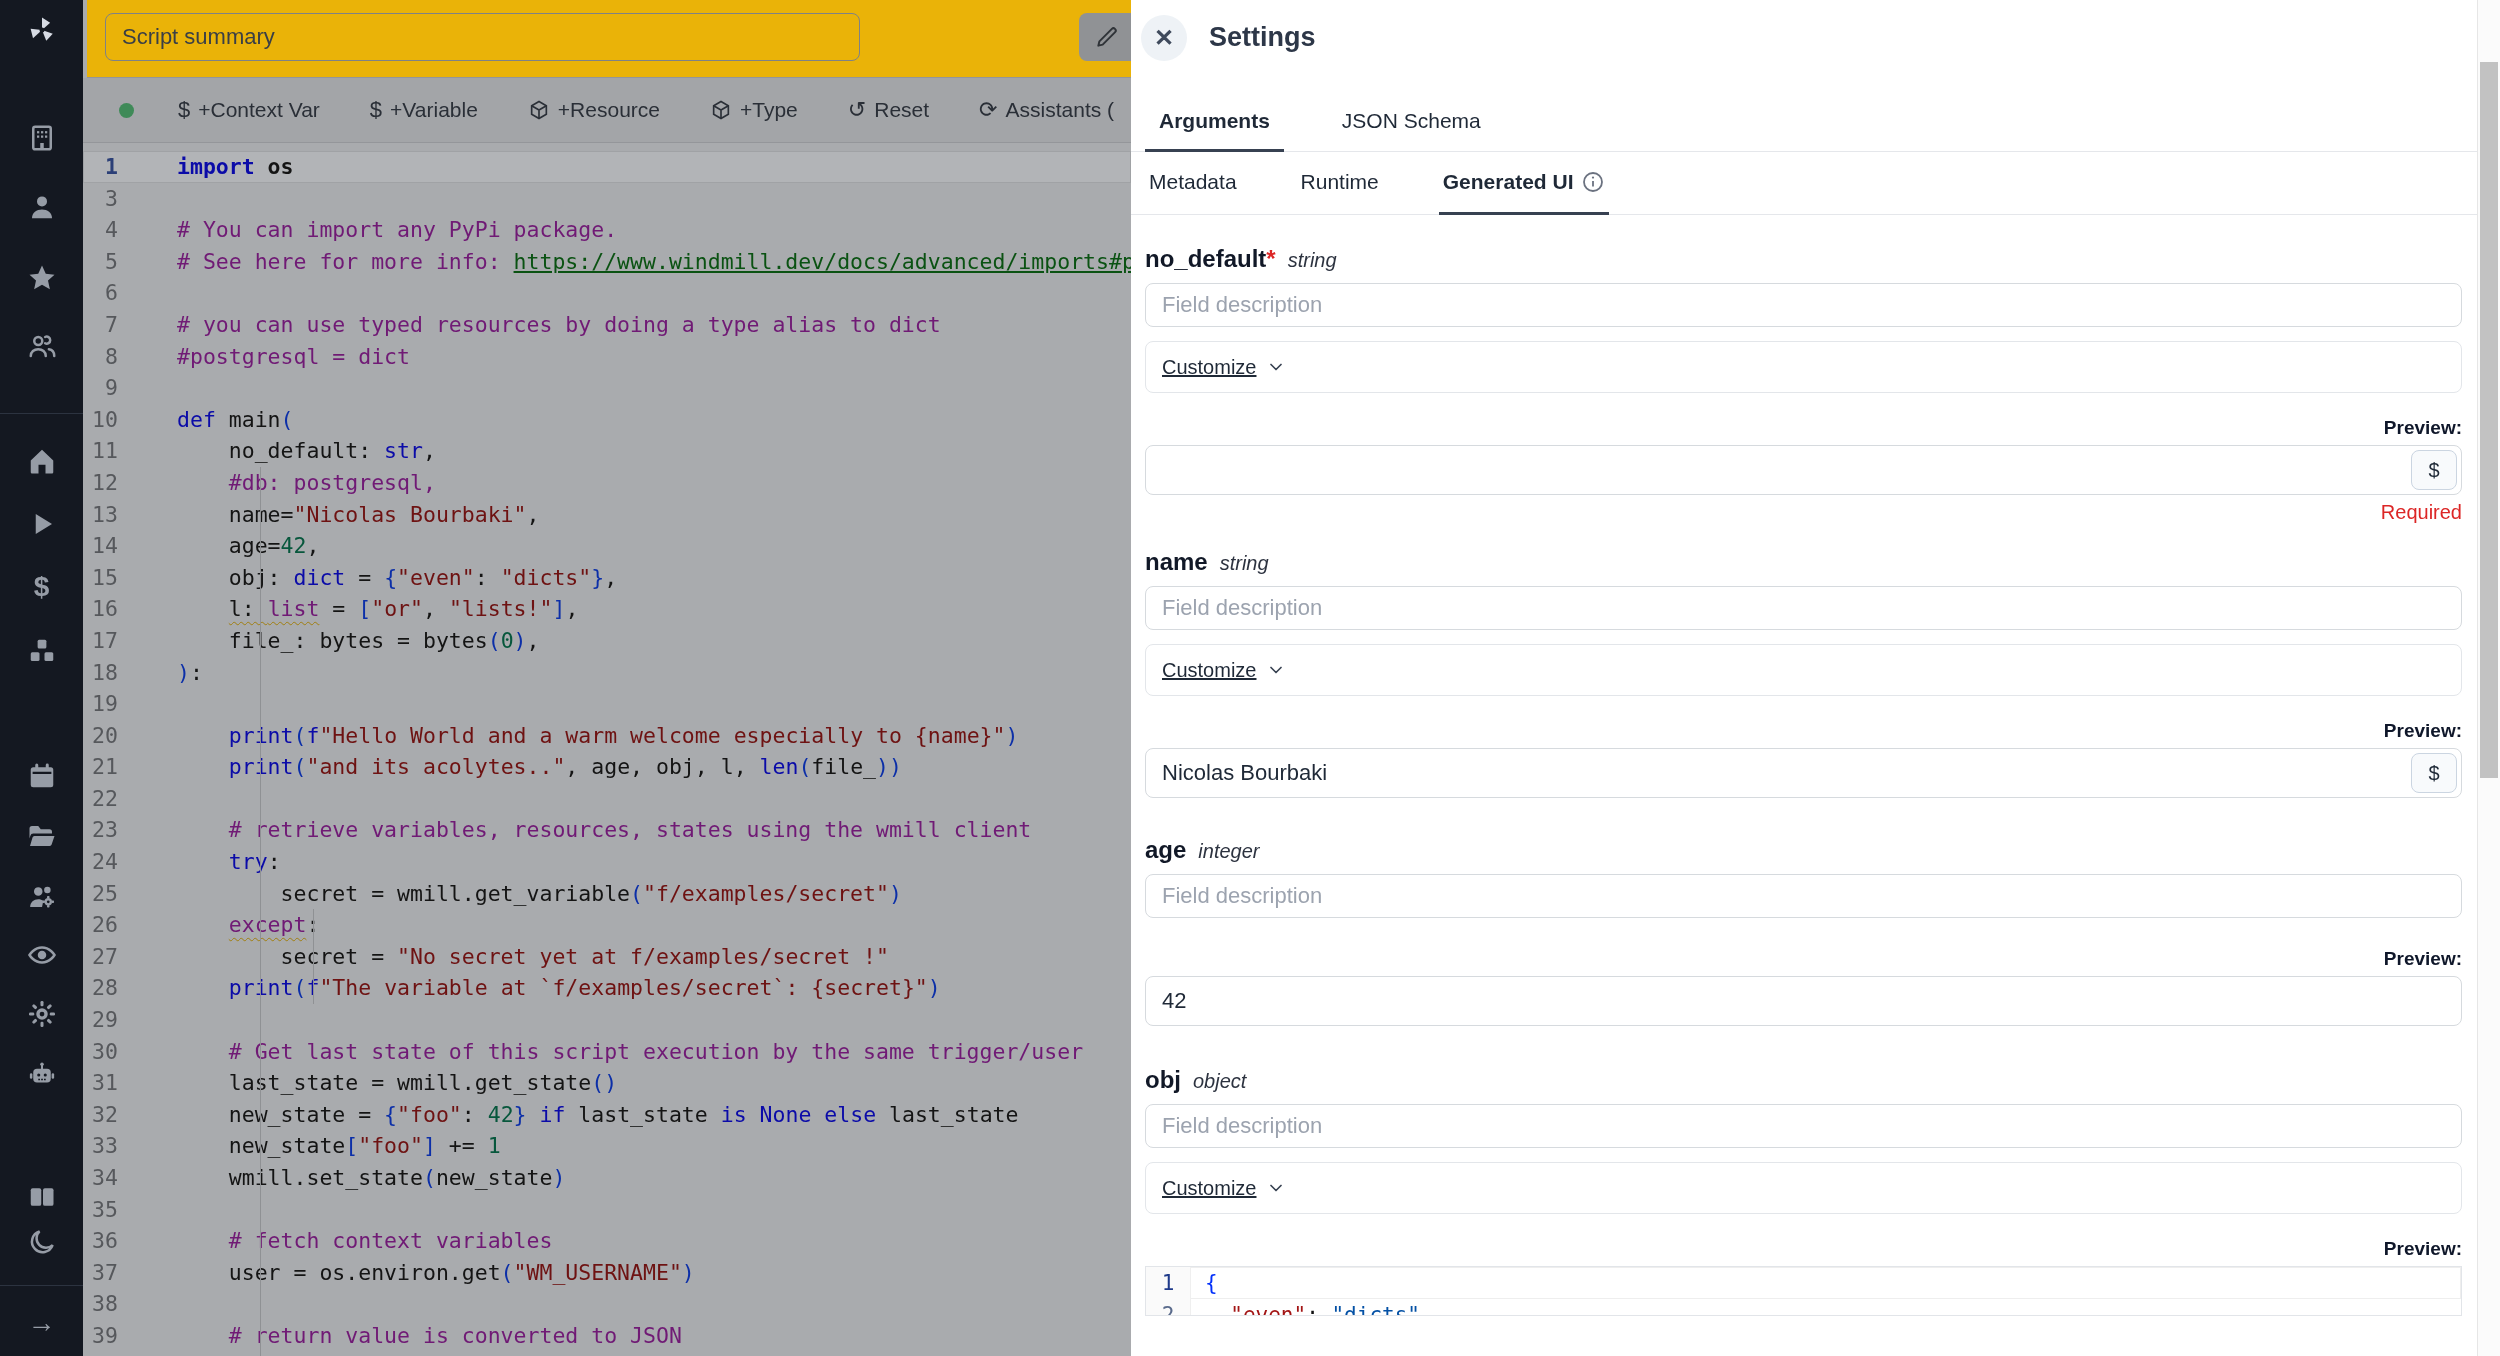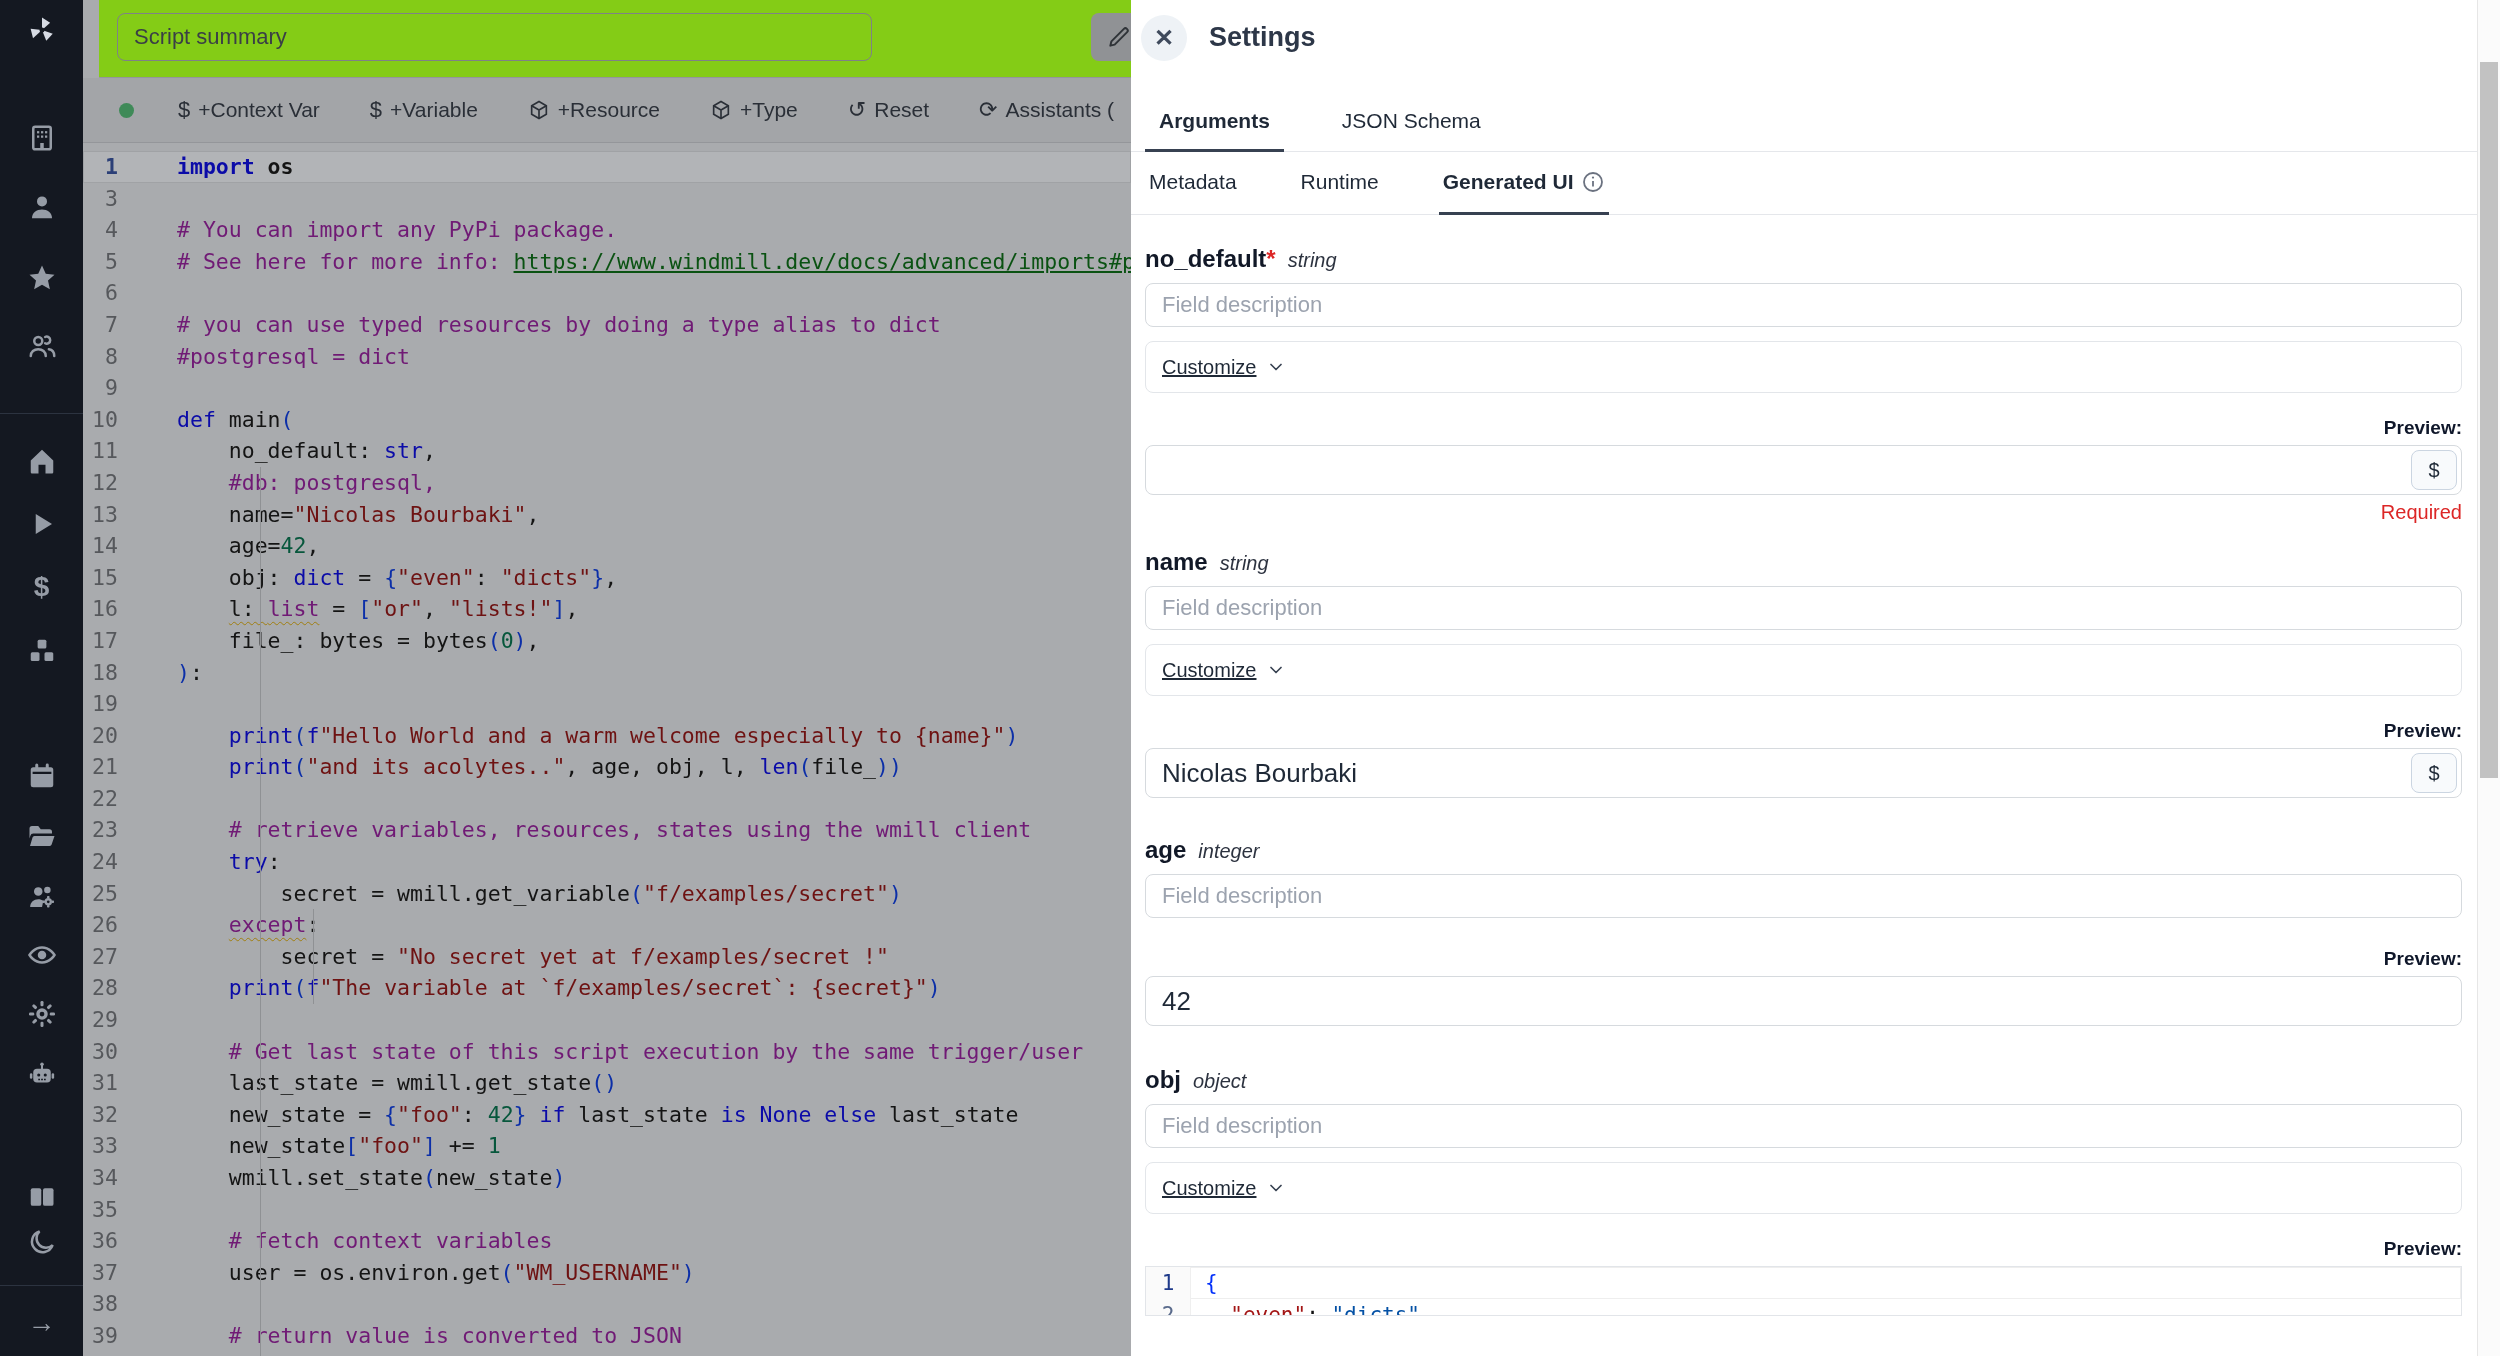--- a/index.html
+++ b/index.html
@@ -7,21 +7,21 @@
   
   #left{position:absolute;left:0;top:0;width:1131px;height:1356px;overflow:hidden;}
   
   #sidebar{position:absolute;left:0;top:0;width:83px;height:1356px;background:#141821;}
   .sb-ic{position:absolute;left:0;width:83px;height:44px;display:flex;align-items:center;justify-content:center;color:#969ca6;}
   .sb-ic svg{width:30px;height:30px;}
   .sb-div{position:absolute;left:0;width:83px;border-top:1px solid #2c3340;}
   .glyph{font-size:28px;line-height:1;color:#969ca6;font-weight:700;}
   
   #workspace{position:absolute;left:83px;top:0;width:1048px;height:1356px;background:#a9abae;}
-  #topbar{position:absolute;left:16px;top:0;width:100%;height:77px;background:#84cc16;border-bottom:1px solid #94969a;}
+  #topbar{position:absolute;left:4px;top:0;width:100%;height:77px;background:#eab308;border-bottom:1px solid #94969a;}
   #summary-input{position:absolute;left:18px;top:13px;width:755px;height:48px;box-sizing:border-box;border:1px solid #7f8286;border-radius:8px;background:transparent;padding:0 16px;font-size:22px;color:#3a3f46;font-family:"Liberation Sans",sans-serif;}
   #summary-input::placeholder{color:#3a3f46;opacity:1;}
   #edit-btn{position:absolute;right:0;top:13px;width:56px;height:48px;border-radius:8px 0 0 8px;background:#909295;display:flex;align-items:center;justify-content:center;border:none;}
   #edit-btn svg{width:26px;height:26px;stroke:#2f3338;}
   #toolbar{position:absolute;left:0;top:78px;width:100%;height:65px;background:#a3a5a8;border-bottom:1px solid #94969a;display:flex;align-items:center;padding-left:36px;box-sizing:border-box;gap:38px;}
   #status-dot{width:15px;height:15px;border-radius:50%;background:#3f8a58;}
   .tb-btn{display:flex;align-items:center;gap:8px;font-size:21px;color:#2a2f37;background:none;border:none;font-family:"Liberation Sans",sans-serif;white-space:nowrap;}
   .tb-ico{font-size:22px;line-height:1;}
   .tb-btn svg{width:22px;height:22px;stroke:#2a2f37;}
   
@@ -58,21 +58,21 @@
   .fname{font-size:24px;font-weight:700;color:#111827;}
   .freq{font-size:24px;font-weight:700;color:#dc2626;}
   .ftype{font-size:20px;font-style:italic;color:#2d3340;margin-left:12px;}
   .desc{display:block;width:100%;height:44px;box-sizing:border-box;margin-top:10px;border:1px solid #d6dade;border-radius:8px;padding:12px 16px;font-size:22px;color:#7f1d1d;font-family:"Liberation Sans",sans-serif;}
   .desc::placeholder{color:#9ca3af;opacity:1;}
   .customize{height:52px;box-sizing:border-box;margin-top:14px;border:1px solid #e3e6ea;border-radius:8px;display:flex;align-items:center;padding:0 16px;gap:10px;}
   .clink{font-size:20px;color:#1f2937;text-decoration:underline;cursor:pointer;}
   .customize svg{width:20px;height:20px;stroke:#374151;}
   .plabel{margin-top:24px;font-size:19px;font-weight:700;color:#0f172a;text-align:right;}
   .pwrap{position:relative;margin-top:6px;}
-  .pinput{display:block;width:100%;height:50px;box-sizing:border-box;border:1px solid #d6dade;border-radius:8px;padding:0 70px 0 16px;font-size:26px;color:#1f2937;font-family:"Liberation Sans",sans-serif;}
+  .pinput{display:block;width:100%;height:50px;box-sizing:border-box;border:1px solid #d6dade;border-radius:8px;padding:0 70px 0 16px;font-size:22px;color:#1f2937;font-family:"Liberation Sans",sans-serif;}
   .pinput.noBtn{padding-right:16px;}
   .dollar{position:absolute;right:5px;top:5px;width:46px;height:40px;border:1px solid #cbd5e1;border-radius:8px;background:#f8fafc;font-size:20px;color:#1f2937;cursor:pointer;}
   .req{margin-top:6px;text-align:right;font-size:20px;color:#dc2626;}
   
   #json-editor{margin-top:6px;height:48px;border:1px solid #e2e5e9;overflow:hidden;background:#fff;}
   .jrow{display:flex;height:32px;line-height:32px;font-family:"DejaVu Sans Mono","Liberation Mono",monospace;font-size:21px;}
   .jln{width:44px;text-align:center;color:#5a6b8c;background:#fafafa;border-right:1px solid #efefef;flex:0 0 44px;}
   .jrow.jactive .jln{color:#1e3a8a;}
   .jrow.jactive{box-shadow:0 0 0 1px #eeeeee inset;}
   .jct{padding-left:14px;white-space:pre;}

